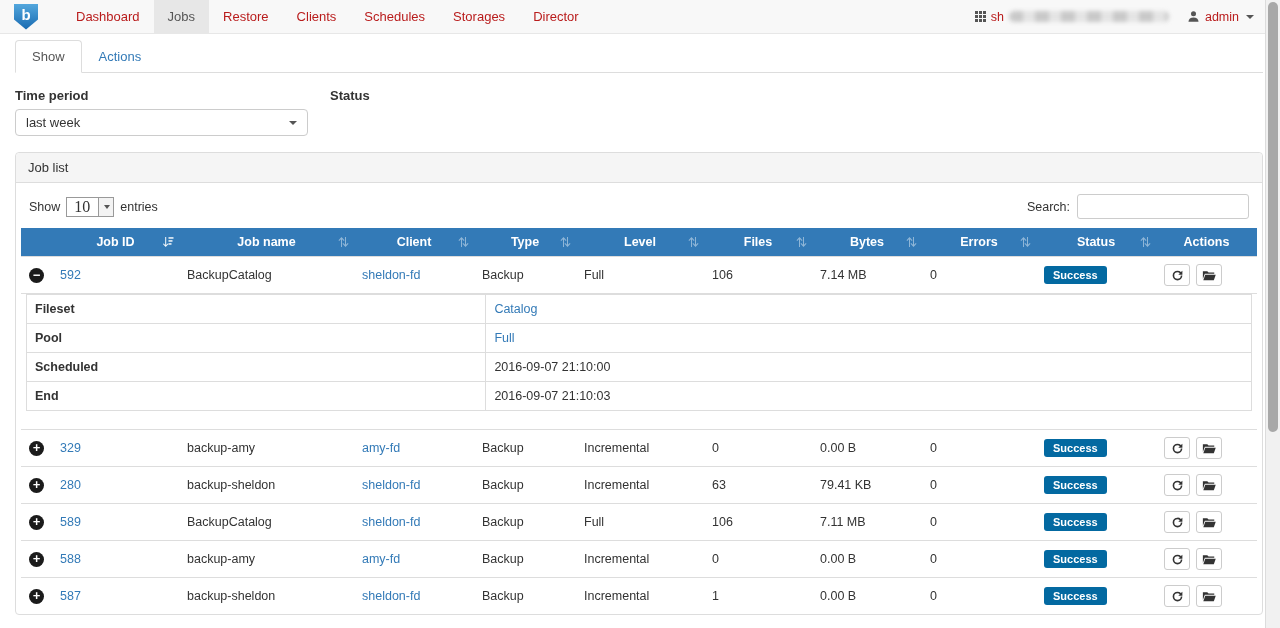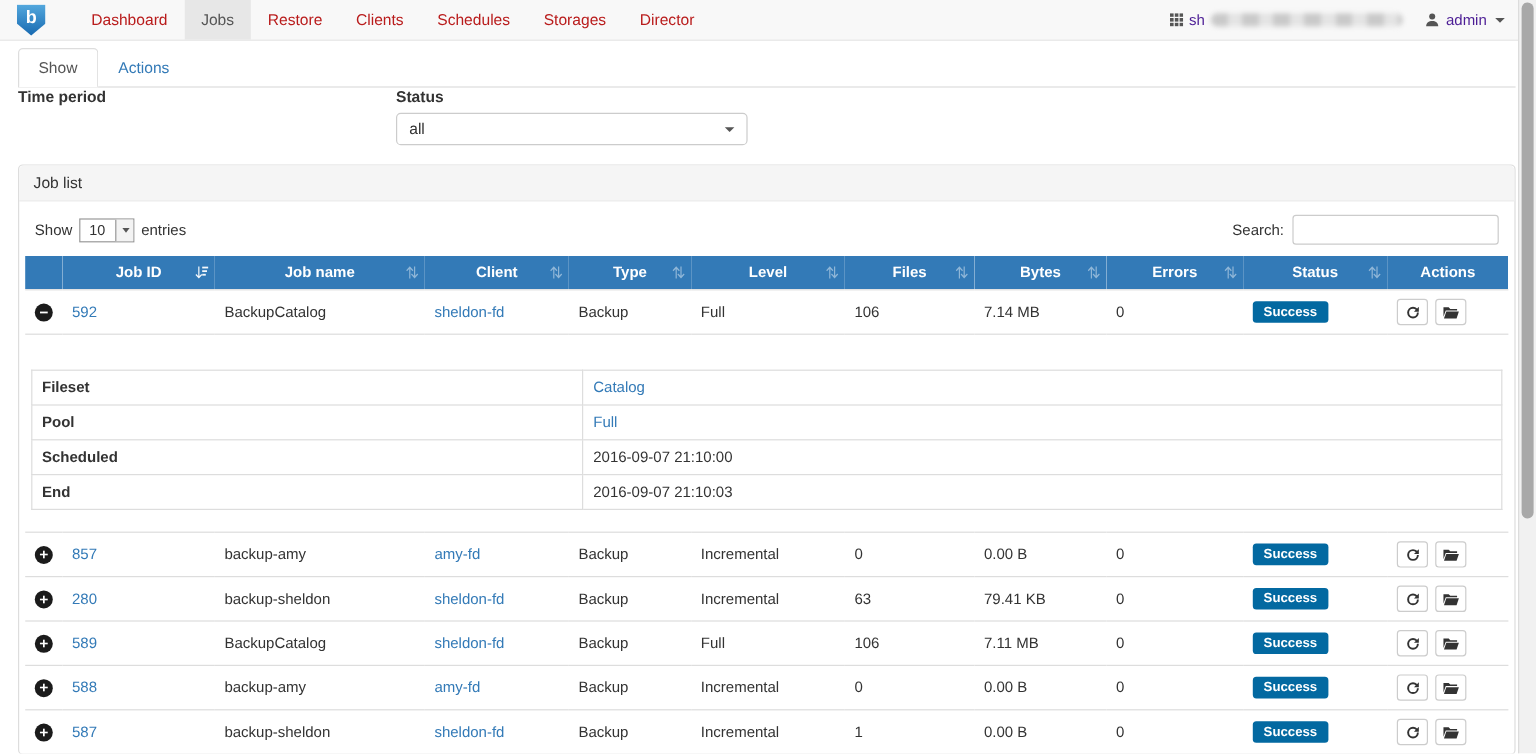--- a/index.html
+++ b/index.html
@@ -16,21 +16,21 @@
             display:flex; align-items:stretch; padding-left:14px; padding-right:26px; }
   .brand-wrap { display:flex; align-items:center; margin-right:24px; }
   .brand { width:24px; height:26px; background:linear-gradient(#53a7dd,#1769b0);
            clip-path:polygon(0 0,100% 0,100% 62%,50% 100%,0 62%);
            color:#fff; font-weight:bold; font-size:15px; display:flex;
            align-items:center; justify-content:center; padding-bottom:4px; }
   .nav-menu { display:flex; list-style:none; margin:0; padding:0; }
   .nav-item { display:flex; align-items:center; padding:0 14px; color:#b91c1c;
               font-size:13px; cursor:pointer; }
   .nav-item.active { background:#e7e7e7; color:#555; }
-  .nav-right { margin-left:auto; display:flex; align-items:center; gap:18px; color:#4c1d95; }
+  .nav-right { margin-left:auto; display:flex; align-items:center; gap:18px; color:#b91c1c; }
   .host-block { display:flex; align-items:center; gap:5px; font-size:12.5px; }
   .host-redacted { display:inline-block; width:160px; height:11px; border-radius:6px;
                    background:repeating-linear-gradient(90deg,#c9c9c9 0 14px,#e4e4e4 14px 26px);
                    filter:blur(2px); }
   .user-block { display:flex; align-items:center; gap:5px; font-size:12.5px; cursor:pointer; }
   .caret { width:0; height:0; border-left:4px solid transparent; border-right:4px solid transparent;
            border-top:4px solid #555; display:inline-block; margin-left:2px; }
 
   
   .scrollbar { position:absolute; top:0; right:0; width:15px; height:628px;
@@ -40,38 +40,38 @@
 
   
   .content { padding:0 17px 0 15px; }
 
   .tabs { display:flex; border-bottom:1px solid #ddd; margin-top:6px; }
   .tab { padding:8px 16px; font-size:13px; margin-bottom:-1px; cursor:pointer;
          border:1px solid transparent; border-radius:4px 4px 0 0; }
   .tab.active { background:#fff; border-color:#ddd #ddd #fff; color:#555; }
   .tab.inactive { color:#337ab7; }
 
-  .filters { display:flex; gap:22px; }
+  .filters { display:flex; gap:22px; margin-top:15px; }
   .filter-group { width:293px; }
   .filter-label { font-weight:bold; font-size:13px; margin-bottom:6px; }
   .selectbox { height:27px; border:1px solid #ccc; border-radius:4px; background:#fff;
                display:flex; align-items:center; justify-content:space-between;
                padding:0 10px; font-size:13px; cursor:pointer; }
 
   .panel { margin-top:16px; border:1px solid #ddd; border-radius:4px; }
   .panel-heading { background:#f5f5f5; border-bottom:1px solid #ddd; padding:7px 12px;
                    font-size:13px; color:#333; border-radius:4px 4px 0 0; }
   .panel-body { padding:8px 5px 0 5px; }
 
   .table-controls { display:flex; justify-content:space-between; align-items:center;
                     padding:3px 8px 9px 8px; font-size:12.5px; }
   .show-entries { display:flex; align-items:center; gap:6px; }
   .page-select { display:inline-flex; align-items:stretch; border:1px solid #999;
                  height:20px; background:#fff; cursor:pointer; }
-  .page-select .val { padding:1px 8px 0 7px; font-size:12px; display:flex; align-items:center; }
+  .page-select .val { padding:1px 8px 0 7px; font-size:16px; display:flex; align-items:center;font-family:Liberation Serif, serif; }
   .page-select .arrow { width:15px; border-left:1px solid #999; display:flex;
                         align-items:center; justify-content:center; background:#f3f3f3; }
   .search-wrap { display:flex; align-items:center; gap:7px; }
   .search-input { width:172px; height:25px; border:1px solid #ccc; border-radius:3px; padding:0 6px;
                   font-family:"Liberation Sans",sans-serif; font-size:13px; }
 
   
   table.jobs { width:100%; border-collapse:collapse; font-size:12.5px; }
   table.jobs thead th { background:#337ab7; color:#fff; text-align:center; font-weight:bold;
                         padding:7px 8px; position:relative; font-size:12.5px; cursor:pointer; }
@@ -84,21 +84,21 @@
                  font-family:"DejaVu Sans Mono",monospace; }
   .badge-status { display:inline-block; background:#0369a1; color:#fff; font-size:11px;
                   font-weight:bold; padding:3px 9px; border-radius:3px; }
   .action-btn { display:inline-flex; width:26px; height:22px; align-items:center;
                 justify-content:center; border:1px solid #ccc; border-radius:3px;
                 background:#fff; margin-right:3px; cursor:pointer; padding:0; }
   .action-btn svg { display:block; }
 
   
   .detail-cell { padding:0 5px 18px 5px !important; border-top:1px solid #ddd; }
-  table.detail-table { width:100%; border-collapse:collapse; font-size:12.5px;margin-top:29px; }
+  table.detail-table { width:100%; border-collapse:collapse; font-size:12.5px; }
   table.detail-table td { border:1px solid #ddd; padding:6px 10px; }
   table.detail-table td.dl { font-weight:bold; width:37.5%; }
 </style>
 </head>
 <body>
 
 <div class="navbar">
   <div class="brand-wrap">
     <div class="brand">b</div>
   </div>
@@ -149,27 +149,27 @@
 <div class="content">
 
   <div class="tabs">
     <div class="tab active">Show</div>
     <div class="tab inactive">Actions</div>
   </div>
 
   <div class="filters">
     <div class="filter-group">
       <div class="filter-label">Time period</div>
+      <div class="selectbox">
+        <span>last week</span>
+        <span class="caret"></span>
+      </div>
     </div>
     <div class="filter-group">
       <div class="filter-label">Status</div>
-      <div class="selectbox">
-        <span>all</span>
-        <span class="caret"></span>
-      </div>
     </div>
   </div>
 
   <div class="panel">
     <div class="panel-heading">Job list</div>
     <div class="panel-body">
 
       <div class="table-controls">
         <div class="show-entries">
           <span>Show</span>
@@ -294,21 +294,21 @@
           <tr>
             <td class="dl">End</td>
             <td><span>2016-09-07 21:10:03</span></td>
           </tr>
         </tbody>
       </table>
     </td>
   </tr>
             <tr>
     <td><span class="expand-icon">+</span></td>
-    <td><a href="#">857</a></td>
+    <td><a href="#">329</a></td>
     <td><span>backup-amy</span></td>
     <td><a href="#">amy-fd</a></td>
     <td><span>Backup</span></td>
     <td><span>Incremental</span></td>
     <td><span>0</span></td>
     <td><span>0.00 B</span></td>
     <td><span>0</span></td>
     <td><span class="badge-status">Success</span></td>
     <td>
       <button class="action-btn">

